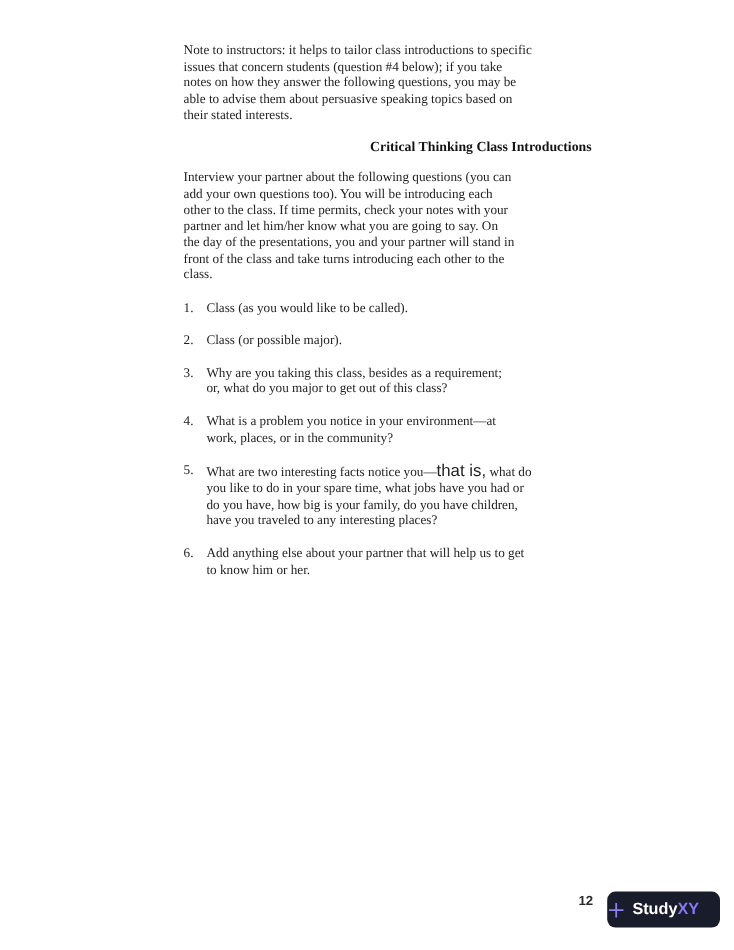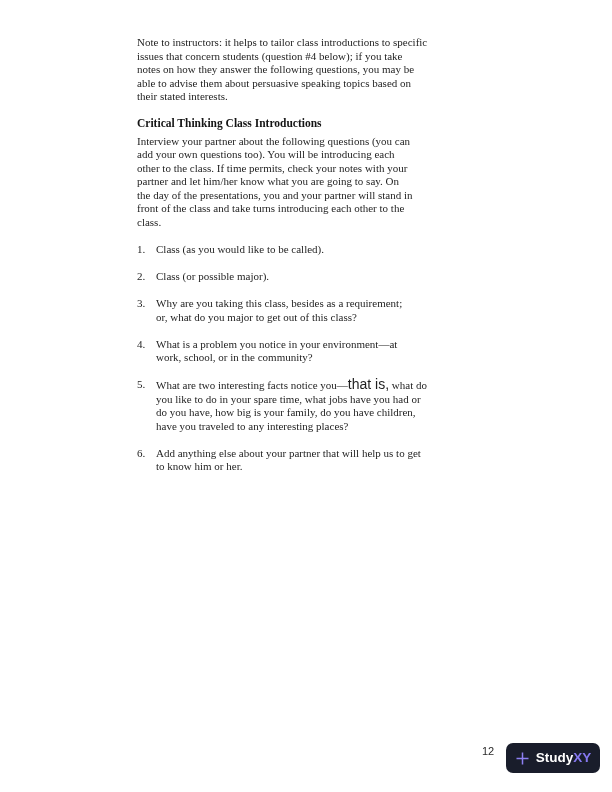--- a/index.html
+++ b/index.html
@@ -14,41 +14,42 @@
     overflow: hidden;
     font-family: "Liberation Serif", serif;
   }
   .page {
     position: absolute;
     inset: 0;
     background: #ffffff;
   }
   .content {
     position: absolute;
-    left: 137px;
+    left: 153px;
     top: 36px;
     width: 340px;
     color: #1e1e1e;
     font-size: 11px;
     line-height: 13.5px;
   }
   .para {
     white-space: pre-line;
     margin: 0 0 13px 0;
   }
   .heading {
     font-weight: bold;
     font-size: 11.5px;
     line-height: 13.5px;
     margin: 0 0 4.5px 0;
     color: #141414;
+    text-align: right;
   }
   .body-para {
     white-space: pre-line;
-    margin: 4px 0 14px 0;
+    margin: 12px 0 14px 0;
   }
   .questions {
     margin: 0;
   }
   .question {
     display: flex;
     margin-bottom: 13.5px;
   }
   .qnum {
     flex: none;
@@ -62,32 +63,33 @@
     font-family: "Liberation Sans", sans-serif;
     font-size: 14px;
   }
   .page-number {
     position: absolute;
     left: 482px;
     top: 745px;
     font-family: "Liberation Sans", sans-serif;
     font-size: 11px;
     color: #2a2a2a;
+    font-weight: bold;
   }
   .brand-badge {
     position: absolute;
     left: 506px;
     top: 743px;
     width: 94px;
     height: 30px;
     background: #191d2b;
     border-radius: 7px;
     display: flex;
     align-items: center;
-    justify-content: center;
+    justify-content: flex-start;
     gap: 6px;
     cursor: pointer;
   }
   .brand-plus-icon {
     display: flex;
     align-items: center;
   }
   .brand-name {
     font-family: "Liberation Sans", sans-serif;
     font-weight: bold;
@@ -136,21 +138,21 @@
 
       <div class="question">
         <span class="qnum">3.</span>
         <span class="qtext">Why are you taking this class, besides as a requirement;
 or, what do you major to get out of this class?</span>
       </div>
 
       <div class="question">
         <span class="qnum">4.</span>
         <span class="qtext">What is a problem you notice in your environment—at
-work, school, or in the community?</span>
+work, places, or in the community?</span>
       </div>
 
       <div class="question">
         <span class="qnum">5.</span>
         <span class="qtext"><span>What are two interesting facts notice you—</span><span class="sans-emphasis">that is,</span><span> what do
 you like to do in your spare time, what jobs have you had or
 do you have, how big is your family, do you have children,
 have you traveled to any interesting places?</span></span>
       </div>
 

